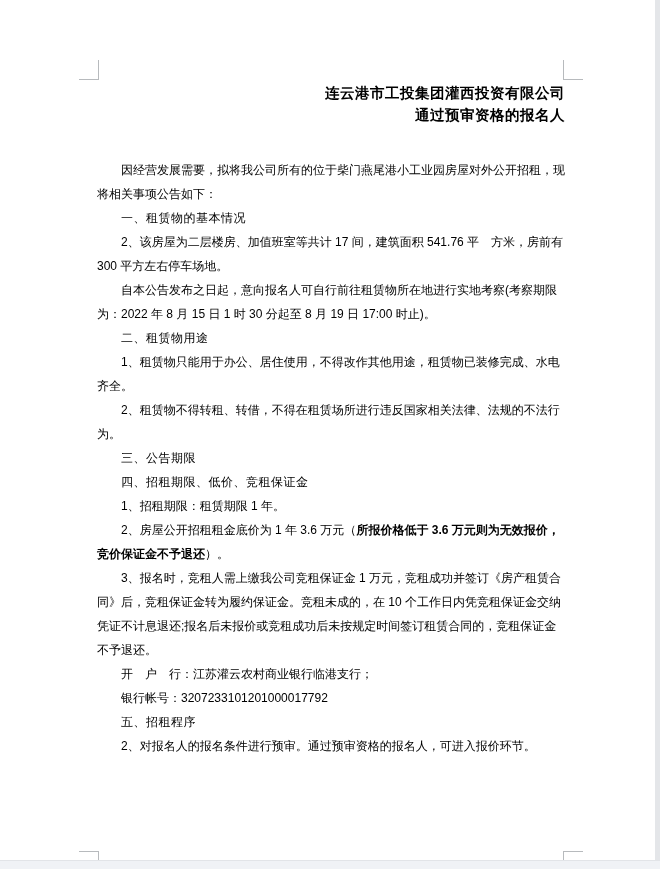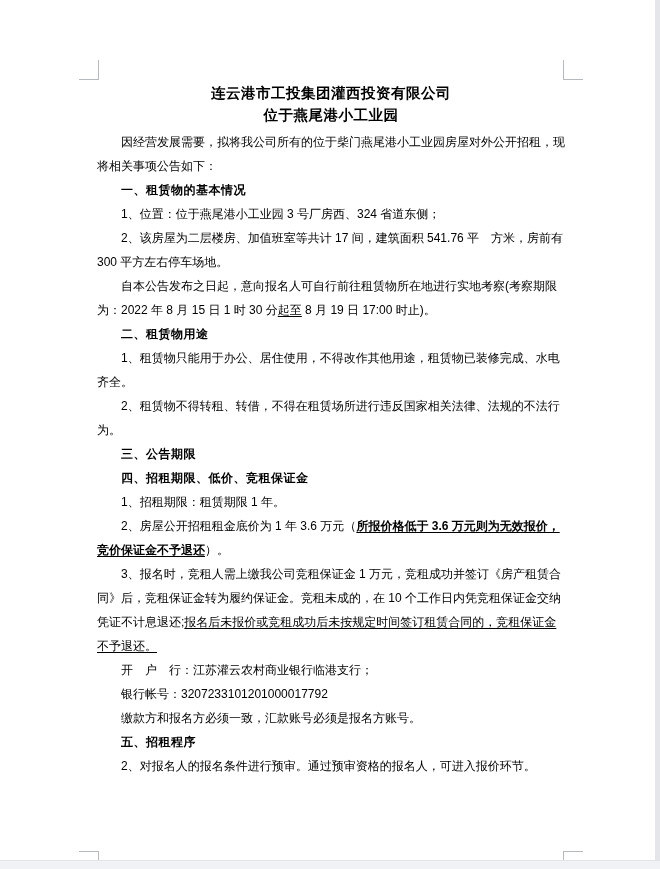--- a/index.html
+++ b/index.html
@@ -35,63 +35,61 @@
   .mark-br { left: 563px; top: 851px; width: 19px; height: 9px;
              border-left: 1px solid #b7babd; border-top: 1px solid #b7babd; }
 
   .content {
     position: absolute;
     left: 97px; top: 82px;
     width: 468px;
     font-size: 12px;
     line-height: 24px;
   }
-  .titles { text-align: center; margin-bottom: 4px; }
+  .titles { text-align: right; margin-bottom: 32px; }
   .title-line {
     font-size: 14.5px;
     font-weight: bold;
     line-height: 22px;
     letter-spacing: 0.5px;
   }
   .content p { margin: 0; text-indent: 2em; word-break: break-all; }
-  .content p.heading { font-weight: bold; letter-spacing: 0.5px; }
+  .content p.heading { font-weight: normal; letter-spacing: 0.5px; }
   .content span.b { font-weight: bold; }
-  .content span.u { text-decoration: underline; text-underline-offset: 2px; }
+  .content span.u { text-underline-offset: 2px; }
 </style>
 </head>
 <body>
 
 <div id="page">
   <span class="mark mark-tl"></span>
   <span class="mark mark-tr"></span>
   <span class="mark mark-bl"></span>
   <span class="mark mark-br"></span>
 
   <div class="content">
     <div class="titles">
       <div class="title-line">连云港市工投集团灌西投资有限公司</div>
-      <div class="title-line">位于燕尾港小工业园</div>
+      <div class="title-line">通过预审资格的报名人</div>
     </div>
     <div>
         <p class="body"><span>因经营发展需要，拟将我公司所有的位于柴门燕尾港小工业园房屋对外公开招租，现将相关事项公告如下：</span></p>
         <p class="heading"><span>一、租赁物的基本情况</span></p>
-        <p class="body"><span>1、位置：位于燕尾港小工业园 3 号厂房西、324 省道东侧；</span></p>
         <p class="body"><span>2、该房屋为二层楼房、加值班室等共计 17 间，建筑面积 541.76 平　方米，房前有 300 平方左右停车场地。</span></p>
         <p class="body"><span>自本公告发布之日起，意向报名人可自行前往租赁物所在地进行实地考察(考察期限为：2022 年 8 月 15 日 1 时 30 分</span><span class="u">起至</span><span> 8 月 19 日 17:00 时止)。</span></p>
         <p class="heading"><span>二、租赁物用途</span></p>
         <p class="body"><span>1、租赁物只能用于办公、居住使用，不得改作其他用途，租赁物已装修完成、水电齐全。</span></p>
         <p class="body"><span>2、租赁物不得转租、转借，不得在租赁场所进行违反国家相关法律、法规的不法行为。</span></p>
         <p class="heading"><span>三、公告期限</span></p>
         <p class="heading"><span>四、招租期限、低价、竞租保证金</span></p>
         <p class="body"><span>1、招租期限：租赁期限 1 年。</span></p>
         <p class="body"><span>2、房屋公开招租租金底价为 1 年 3.6 万元（</span><span class="b u">所报价格低于 3.6 万元则为无效报价，竞价保证金不予退还</span><span>）。</span></p>
         <p class="body"><span>3、报名时，竞租人需上缴我公司竞租保证金 1 万元，竞租成功并签订《房产租赁合同》后，竞租保证金转为履约保证金。竞租未成的，在 10 个工作日内凭竞租保证金交纳凭证不计息退还;</span><span class="u">报名后未报价或竞租成功后未按规定时间签订租赁合同的，竞租保证金不予退还。</span></p>
         <p class="body"><span>开　户　行：江苏灌云农村商业银行临港支行；</span></p>
         <p class="body"><span>银行帐号：3207233101201000017792</span></p>
-        <p class="body"><span>缴款方和报名方必须一致，汇款账号必须是报名方账号。</span></p>
         <p class="heading"><span>五、招租程序</span></p>
         <p class="body"><span>2、对报名人的报名条件进行预审。通过预审资格的报名人，可进入报价环节。</span></p>
       </div>
   </div>
 
   <div class="strip-right"></div>
   <div class="strip-bottom"></div>
 </div>
 
 </body></html>

